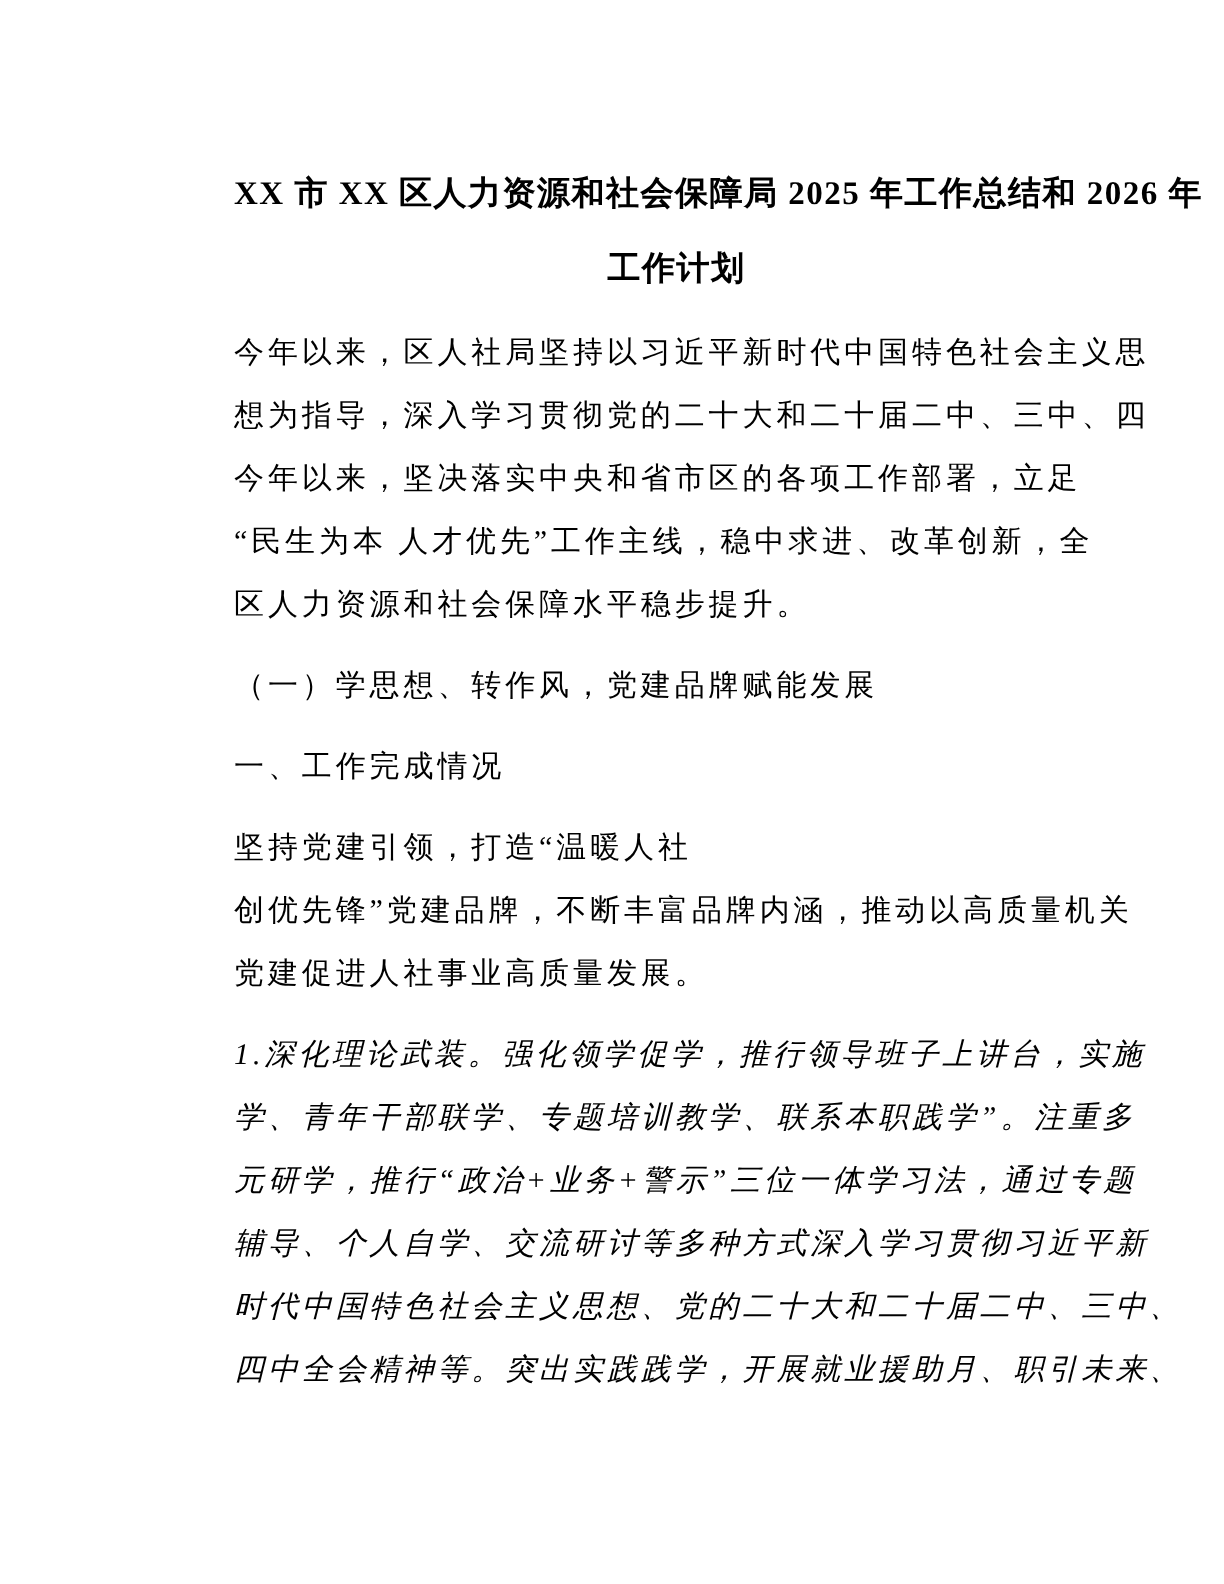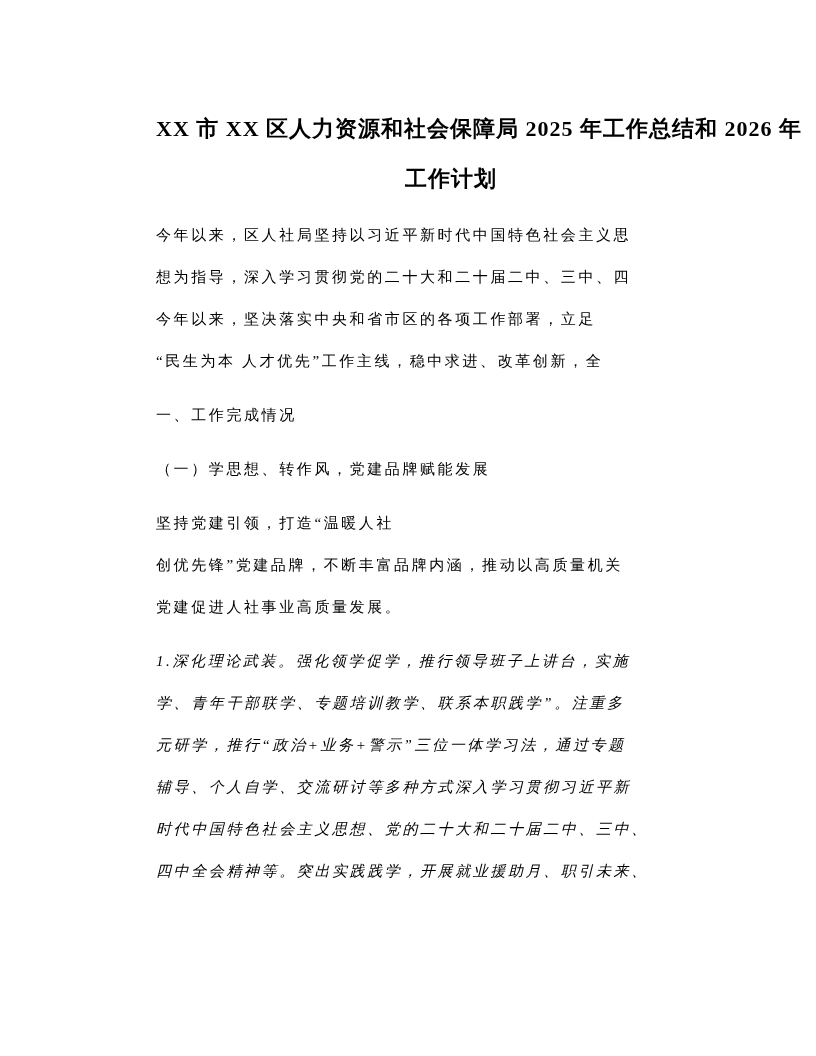--- a/index.html
+++ b/index.html
@@ -35,46 +35,47 @@
     white-space: pre;
   }
   .block {
     margin: 0 0 12px 0;
   }
   .block:last-child {
     margin-bottom: 0;
     font-style: italic;
   }
   .line {
-    font-size: 15px;
+    font-size: 20px;
     line-height: 42px;
     letter-spacing: 2.6px;
     white-space: pre;
   }
 </style>
 </head>
 <body>
 
 <div class="page">
   <div class="title">
     <div class="title-line">XX 市 XX 区人力资源和社会保障局 2025 年工作总结和 2026 年</div>
     <div class="title-line">工作计划</div>
   </div>
   <div id="body-blocks">
       <div class="block body">
         <div class="line">今年以来，区人社局坚持以习近平新时代中国特色社会主义思</div>
         <div class="line">想为指导，深入学习贯彻党的二十大和二十届二中、三中、四</div>
         <div class="line">今年以来，坚决落实中央和省市区的各项工作部署，立足</div>
         <div class="line">“民生为本 人才优先”工作主线，稳中求进、改革创新，全</div>
+        <div class="line">区人力资源和社会保障水平稳步提升。</div>
+      </div>
+      <div class="block heading">
+        <div class="line">（一）学思想、转作风，党建品牌赋能发展</div>
       </div>
       <div class="block heading">
         <div class="line">一、工作完成情况</div>
-      </div>
-      <div class="block heading">
-        <div class="line">（一）学思想、转作风，党建品牌赋能发展</div>
       </div>
       <div class="block body">
         <div class="line">坚持党建引领，打造“温暖人社</div>
         <div class="line">创优先锋”党建品牌，不断丰富品牌内涵，推动以高质量机关</div>
         <div class="line">党建促进人社事业高质量发展。</div>
       </div>
       <div class="block body">
         <div class="line">1.深化理论武装。强化领学促学，推行领导班子上讲台，实施</div>
         <div class="line">学、青年干部联学、专题培训教学、联系本职践学”。注重多</div>
         <div class="line">元研学，推行“政治+业务+警示”三位一体学习法，通过专题</div>

